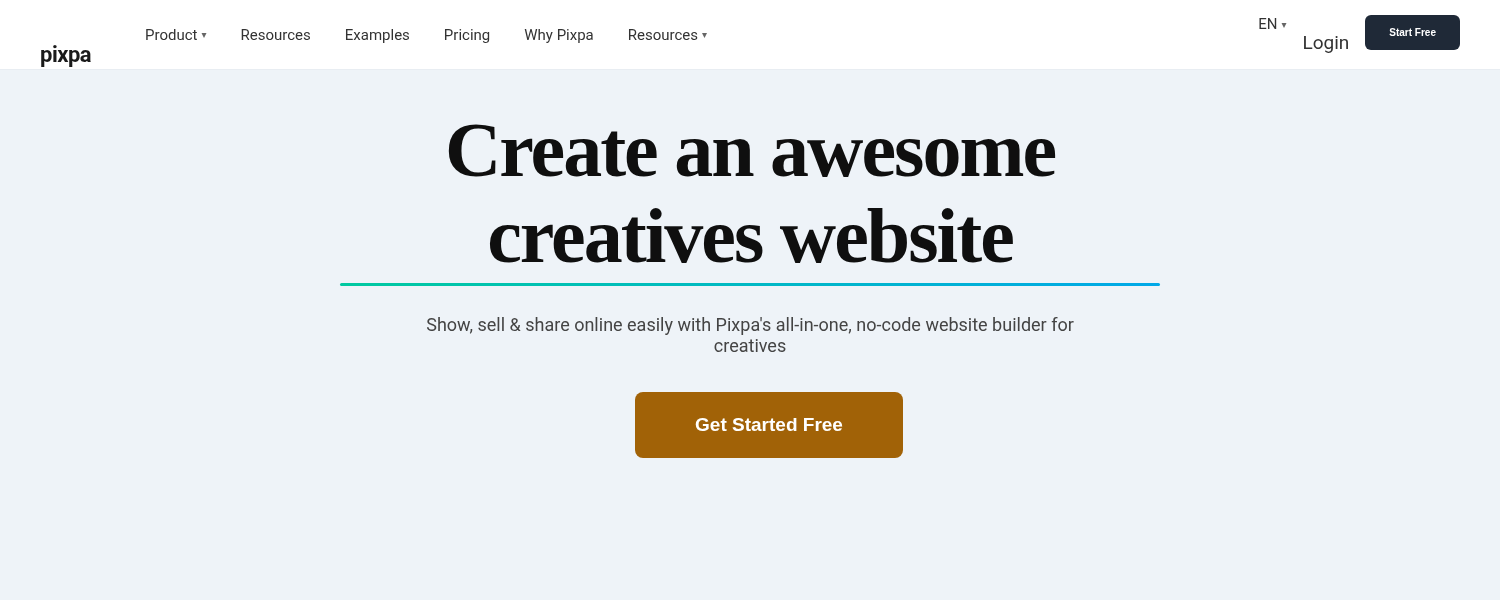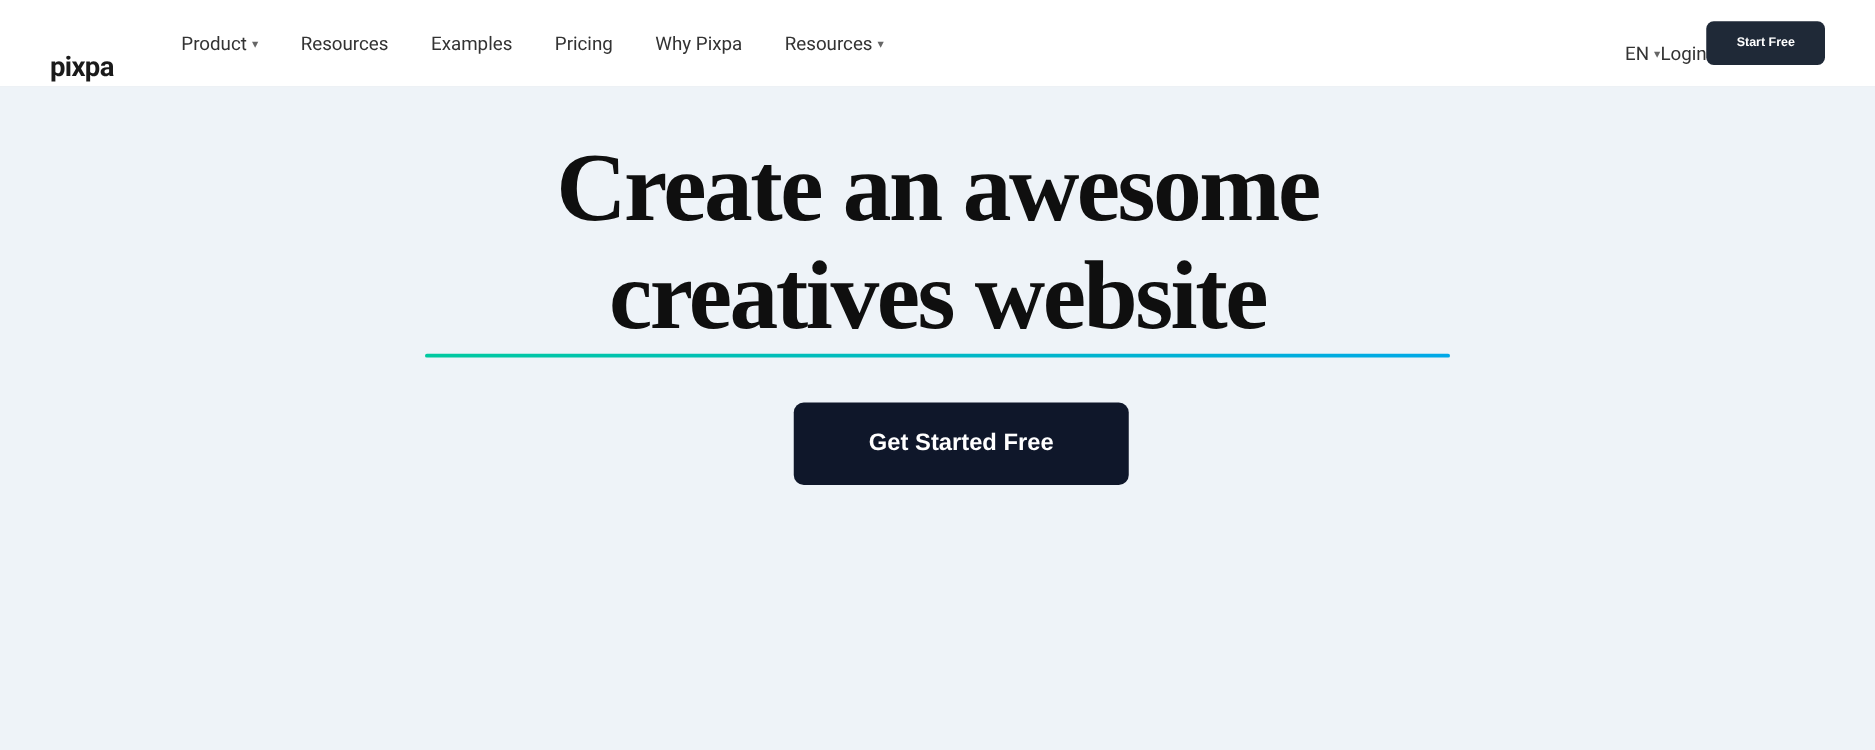--- a/index.html
+++ b/index.html
@@ -54,37 +54,39 @@
       font-weight: 400;
     }
 
     .chevron {
       font-size: 10px;
       color: #666;
     }
 
     .nav-right {
       display: flex;
-      align-items: flex-end;
+      align-items: flex-start;
+      gap: 16px;
     }
 
     .nav-lang {
       font-size: 15px;
       color: #333;
       cursor: pointer;
       display: flex;
       align-items: center;
       gap: 4px;
     }
 
     .nav-login {
-      font-size: 15px;
+      font-size: 19px;
       color: #333;
       cursor: pointer;
       font-weight: 400;
+      margin-top: 16px;
     }
 
     .nav-start-free {
       background-color: #1f2937;
       color: #ffffff;
       border: none;
       padding: 12px 24px;
       border-radius: 6px;
       font-size: 10px;
       font-weight: 600;
@@ -129,21 +131,21 @@
 
     .hero-subtitle {
       font-size: 18px;
       color: #444;
       margin-top: 28px;
       font-weight: 400;
       max-width: 720px;
     }
 
     .hero-cta {
-      background-color: #0f172a;
+      background-color: #a16207;
       color: #ffffff;
       border: none;
       padding: 22px 60px;
       border-radius: 8px;
       font-size: 19px;
       font-weight: 600;
       cursor: pointer;
       margin-top: 36px;
       margin-left: 38px;
     }
@@ -189,15 +191,16 @@
 
 <section class="hero">
   <h1 class="hero-title">
     <span>Create an awesome</span>
     <span class="hero-title-line2">
       <span>creatives website</span>
       <span class="underline-accent"></span>
     </span>
   </h1>
 
+  <p class="hero-subtitle">Show, sell &amp; share online easily with Pixpa's all-in-one, no-code website builder for creatives</p>
 
   <button class="hero-cta">Get Started Free</button>
 </section>
 
 </body></html>

